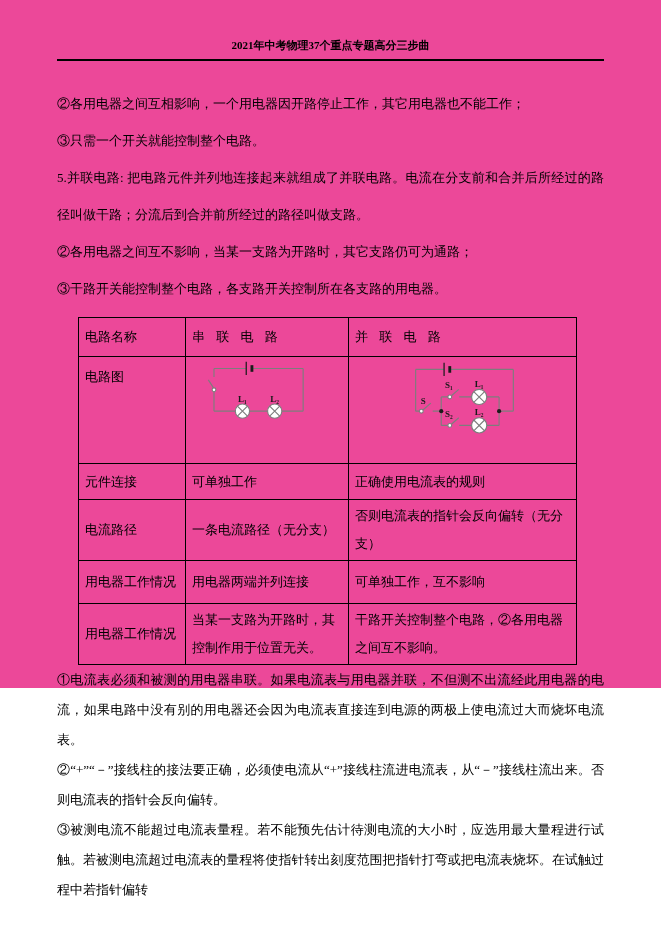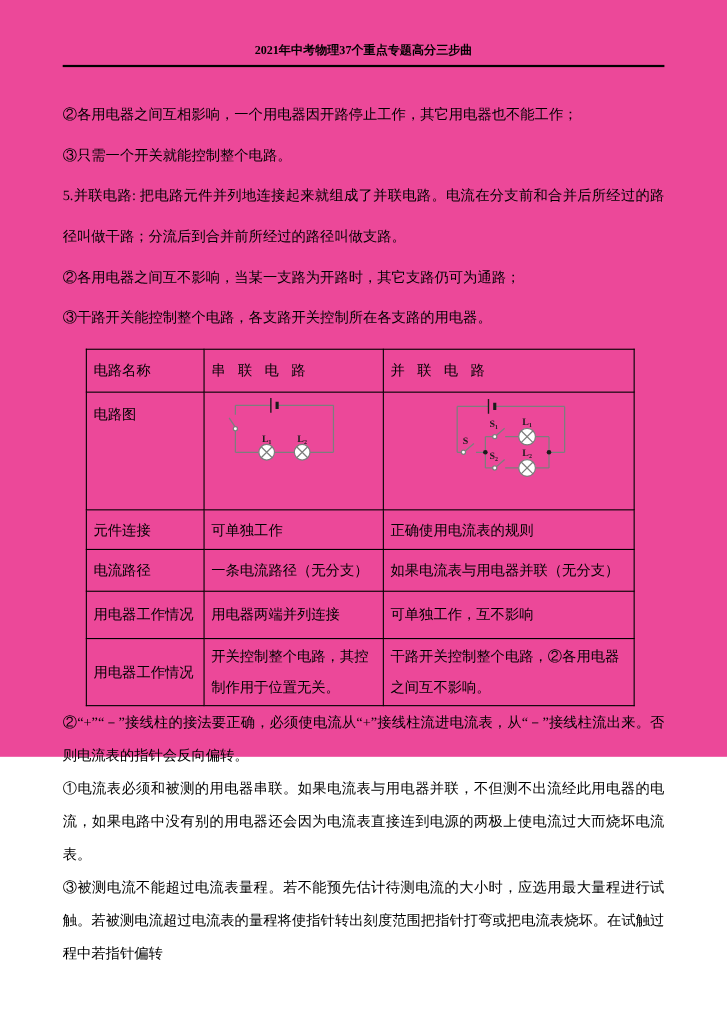--- a/index.html
+++ b/index.html
@@ -134,33 +134,33 @@
       </tr>
 
       <tr class="r-conn">
         <td>元件连接</td>
         <td>可单独工作</td>
         <td>正确使用电流表的规则</td>
       </tr>
       <tr class="r-path">
         <td>电流路径</td>
         <td>一条电流路径（无分支）</td>
-        <td>如果电流表与用电器并联（无分支）</td>
+        <td>否则电流表的指针会反向偏转（无分支）</td>
       </tr>
       <tr class="r-work">
         <td>用电器工作情况</td>
         <td>用电器两端并列连接</td>
         <td>可单独工作，互不影响</td>
       </tr>
       <tr class="r-switch">
         <td>用电器工作情况</td>
-        <td>开关控制整个电路，其控制作用于位置无关。</td>
+        <td>当某一支路为开路时，其控制作用于位置无关。</td>
         <td>干路开关控制整个电路，②各用电器之间互不影响。</td>
       </tr>
     </tbody>
       </table>
 
+    <p class="ln6">①电流表必须和被测的用电器串联。如果电流表与用电器并联，不但测不出流经此用电器的电流，如果电路中没有别的用电器还会因为电流表直接连到电源的两极上使电流过大而烧坏电流表。</p>
     <p class="ln6">②“+”“－”接线柱的接法要正确，必须使电流从“+”接线柱流进电流表，从“－”接线柱流出来。否则电流表的指针会反向偏转。</p>
-    <p class="ln6">①电流表必须和被测的用电器串联。如果电流表与用电器并联，不但测不出流经此用电器的电流，如果电路中没有别的用电器还会因为电流表直接连到电源的两极上使电流过大而烧坏电流表。</p>
     <p class="ln6">③被测电流不能超过电流表量程。若不能预先估计待测电流的大小时，应选用最大量程进行试触。若被测电流超过电流表的量程将使指针转出刻度范围把指针打弯或把电流表烧坏。在试触过程中若指针偏转</p>
 
   </div>
 </div>
 
 </body></html>

